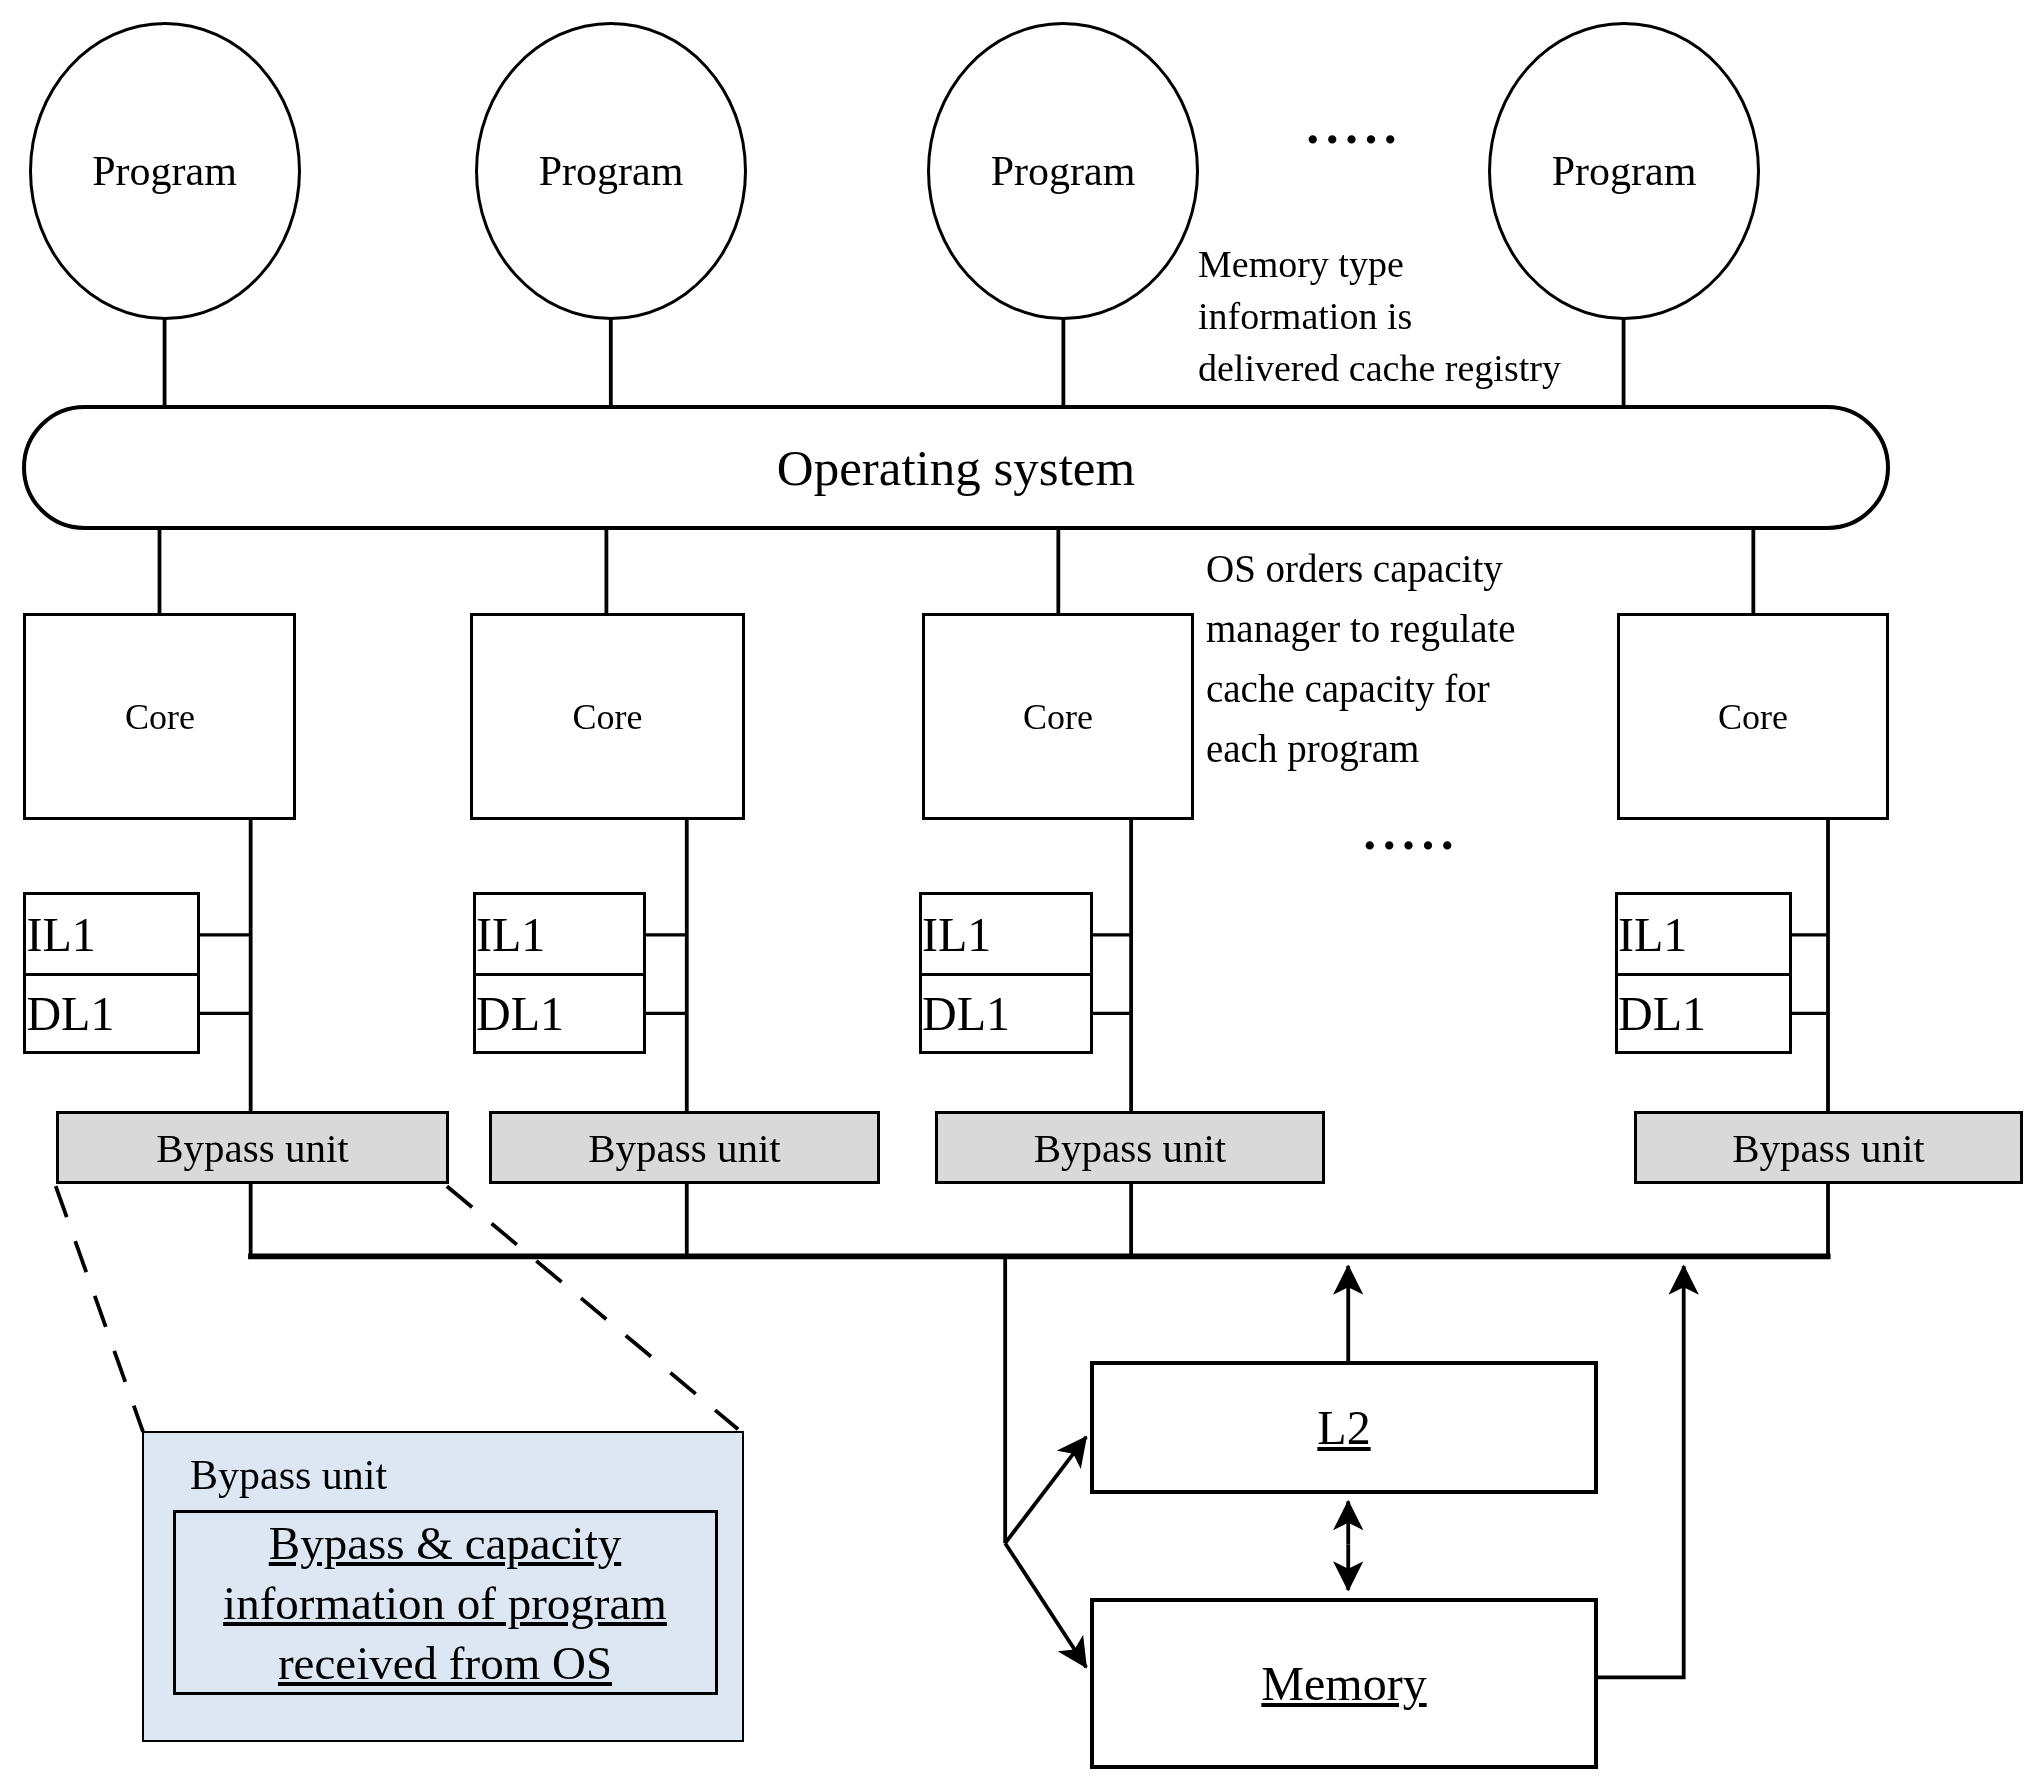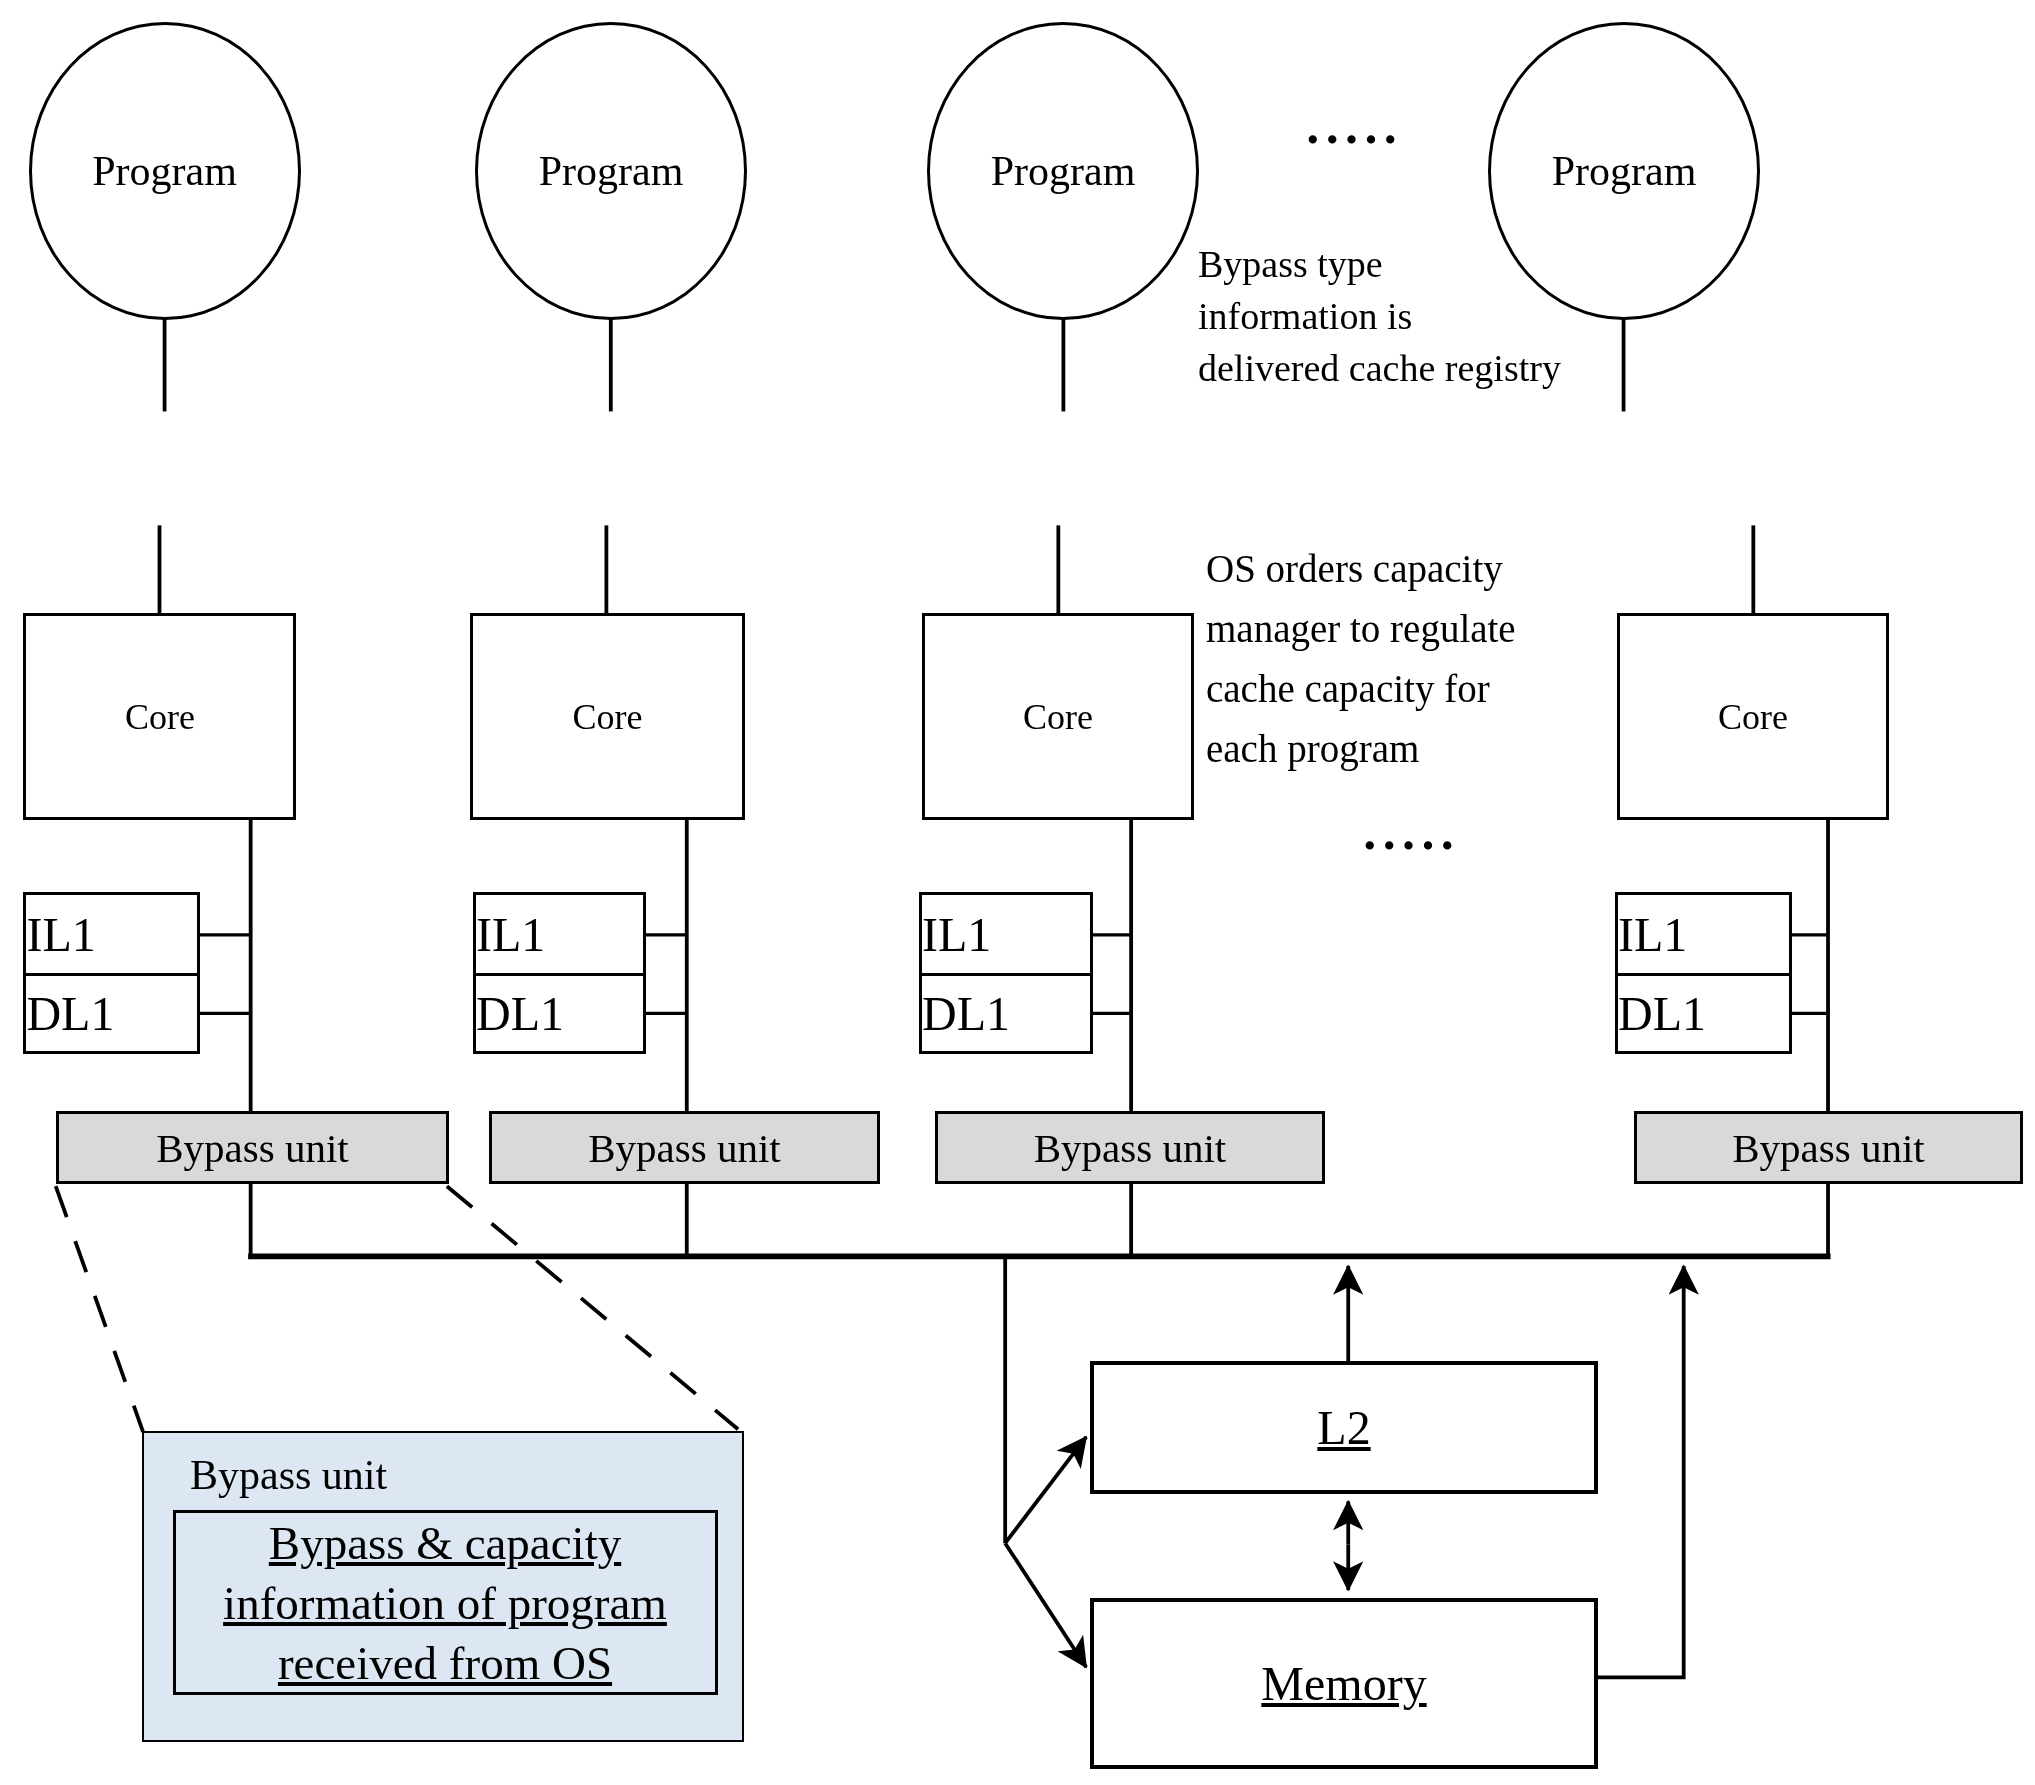--- a/index.html
+++ b/index.html
@@ -103,23 +103,26 @@
   <div class="shape ellipse" style="left:927px;top:22px">
       <span>Program</span>
     </div>
   <div class="shape ellipse" style="left:1488px;top:22px">
       <span>Program</span>
     </div>
 
   <div class="dots top">.....</div>
   <div class="dots mid">.....</div>
 
+  <div class="shape stadium">
+    <span>Operating system</span>
+  </div>
 
   <div class="note registry">
-    <div>Bypass type</div>
+    <div>Memory type</div>
     <div>information is</div>
     <div>delivered cache registry</div>
   </div>
   <div class="note capacity">
     <div>OS orders capacity</div>
     <div>manager to regulate</div>
     <div>cache capacity for</div>
     <div>each program</div>
   </div>
 

